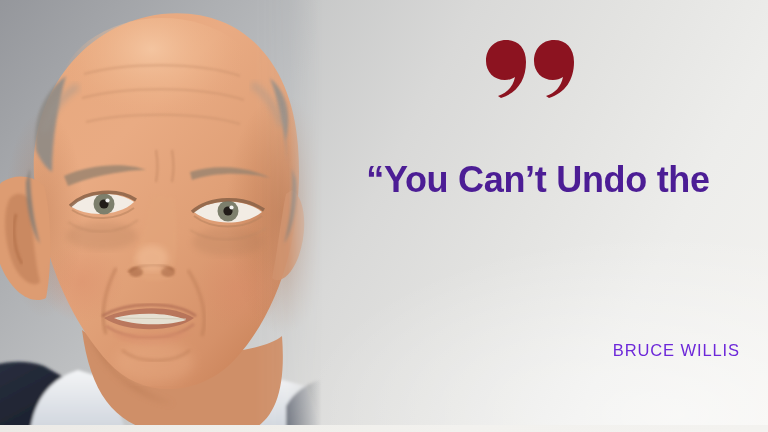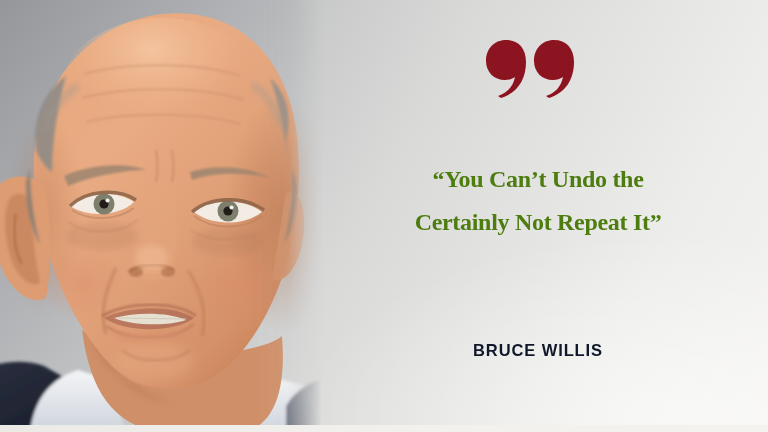--- a/index.html
+++ b/index.html
@@ -70,38 +70,37 @@
 
   
   #quote-block {
     position: absolute;
     left: 336px;
     top: 158px;
     width: 404px;
     text-align: center;
   }
   .quote-line {
-    font-size: 24px;
+    font-size: 36px;
     font-weight: bold;
     line-height: 43px;
     letter-spacing: -0.3px;
-    color: #4d7c0f;
+    color: #4c1d95;
     white-space: nowrap;
-    font-family: Liberation Serif, serif;
   }
   #attribution {
     position: absolute;
     left: 336px;
     top: 341px;
     width: 404px;
-    text-align: center;
+    text-align: right;
     font-size: 16.5px;
-    font-weight: bold;
+    font-weight: normal;
     letter-spacing: 0.9px;
-    color: #0f172a;
+    color: #6d28d9;
   }
 </style>
 </head>
 <body>
 
 <div id="card">
 
   <div id="bg"></div>
   <div id="bg-wash"></div>
 
@@ -269,19 +268,18 @@
         <path d="M20 0 C8 0 0 9 0 21 C0 32 8 40 19 40 C23 40 26 39 29 37
                  C27 47 21 53 12 56 L15 58 C31 53 40 40 40 22 C40 8 32 0 20 0 Z"></path>
         <path d="M68 0 C56 0 48 9 48 21 C48 32 56 40 67 40 C71 40 74 39 77 37
                  C75 47 69 53 60 56 L63 58 C79 53 88 40 88 22 C88 8 80 0 68 0 Z"></path>
       </g>
     </svg>
   </div>
 
   <div id="quote-block">
     <div class="quote-line">“You Can’t Undo the</div>
-    <div class="quote-line">Certainly Not Repeat It”</div>
   </div>
 
   <div id="attribution">BRUCE WILLIS</div>
 
   <div id="bottom-strip"></div>
 </div>
 
 </body></html>

